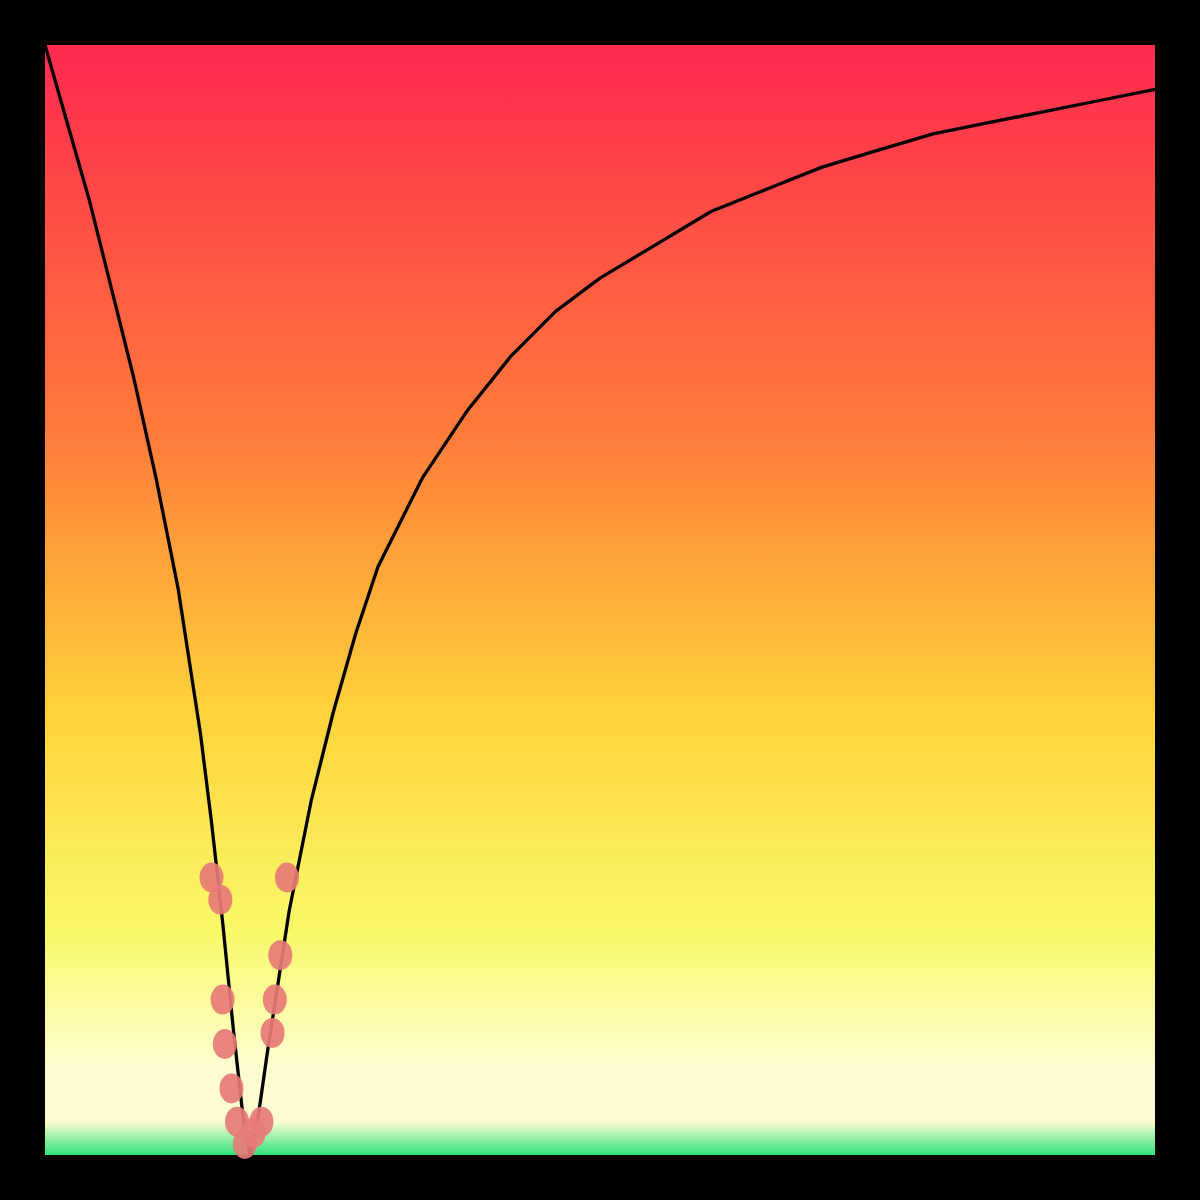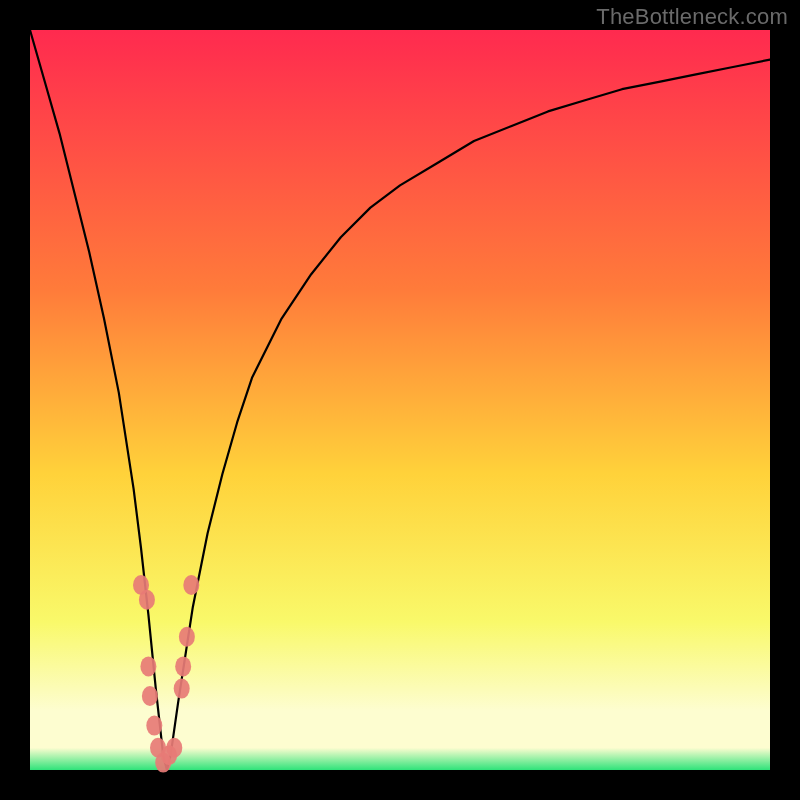--- a/index.html
+++ b/index.html
@@ -61,14 +61,13 @@
         <ellipse cx="163.20" cy="762.60" rx="8" ry="10" fill="#e77b76" fill-opacity="0.92"></ellipse>
         <ellipse cx="169.12" cy="755.20" rx="8" ry="10" fill="#e77b76" fill-opacity="0.92"></ellipse>
         <ellipse cx="174.30" cy="747.80" rx="8" ry="10" fill="#e77b76" fill-opacity="0.92"></ellipse>
         <ellipse cx="181.70" cy="688.60" rx="8" ry="10" fill="#e77b76" fill-opacity="0.92"></ellipse>
         <ellipse cx="183.18" cy="666.40" rx="8" ry="10" fill="#e77b76" fill-opacity="0.92"></ellipse>
         <ellipse cx="186.88" cy="636.80" rx="8" ry="10" fill="#e77b76" fill-opacity="0.92"></ellipse>
         <ellipse cx="191.32" cy="585.00" rx="8" ry="10" fill="#e77b76" fill-opacity="0.92"></ellipse>
       </g>
   </svg>
 
-  <div class="watermark">TheBottleneck.com</div>
 </div>
 
 </body></html>

